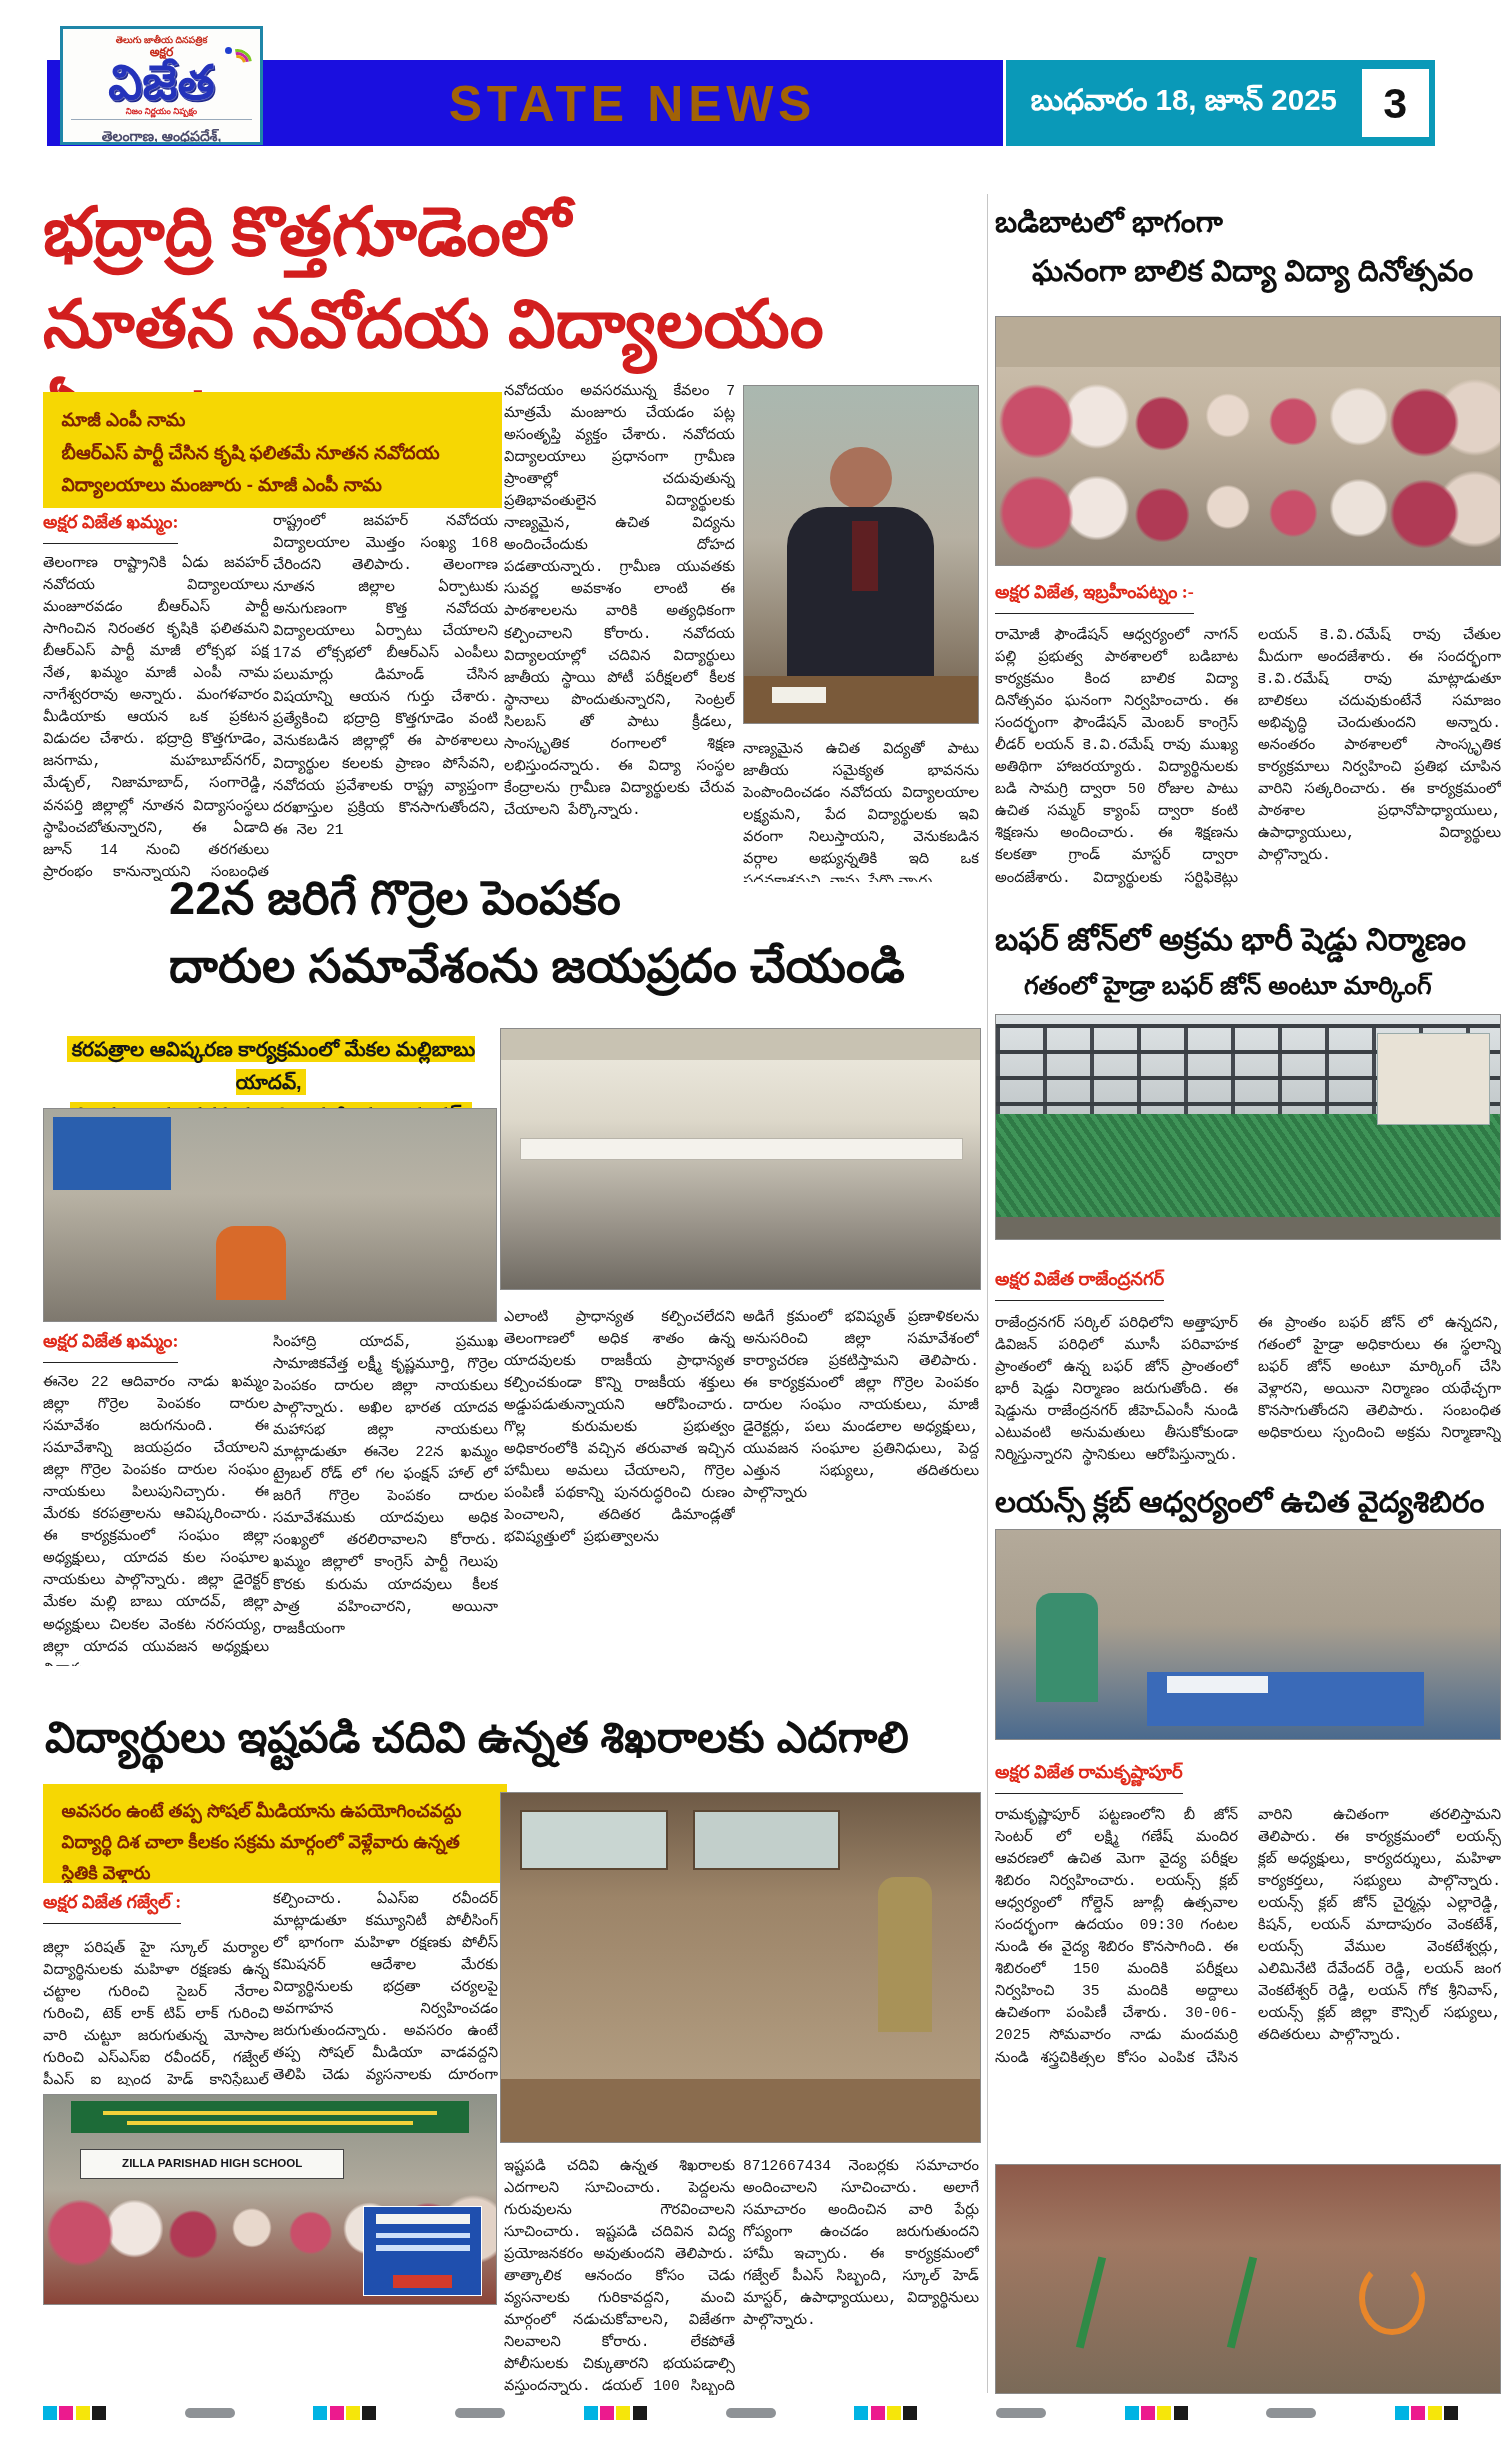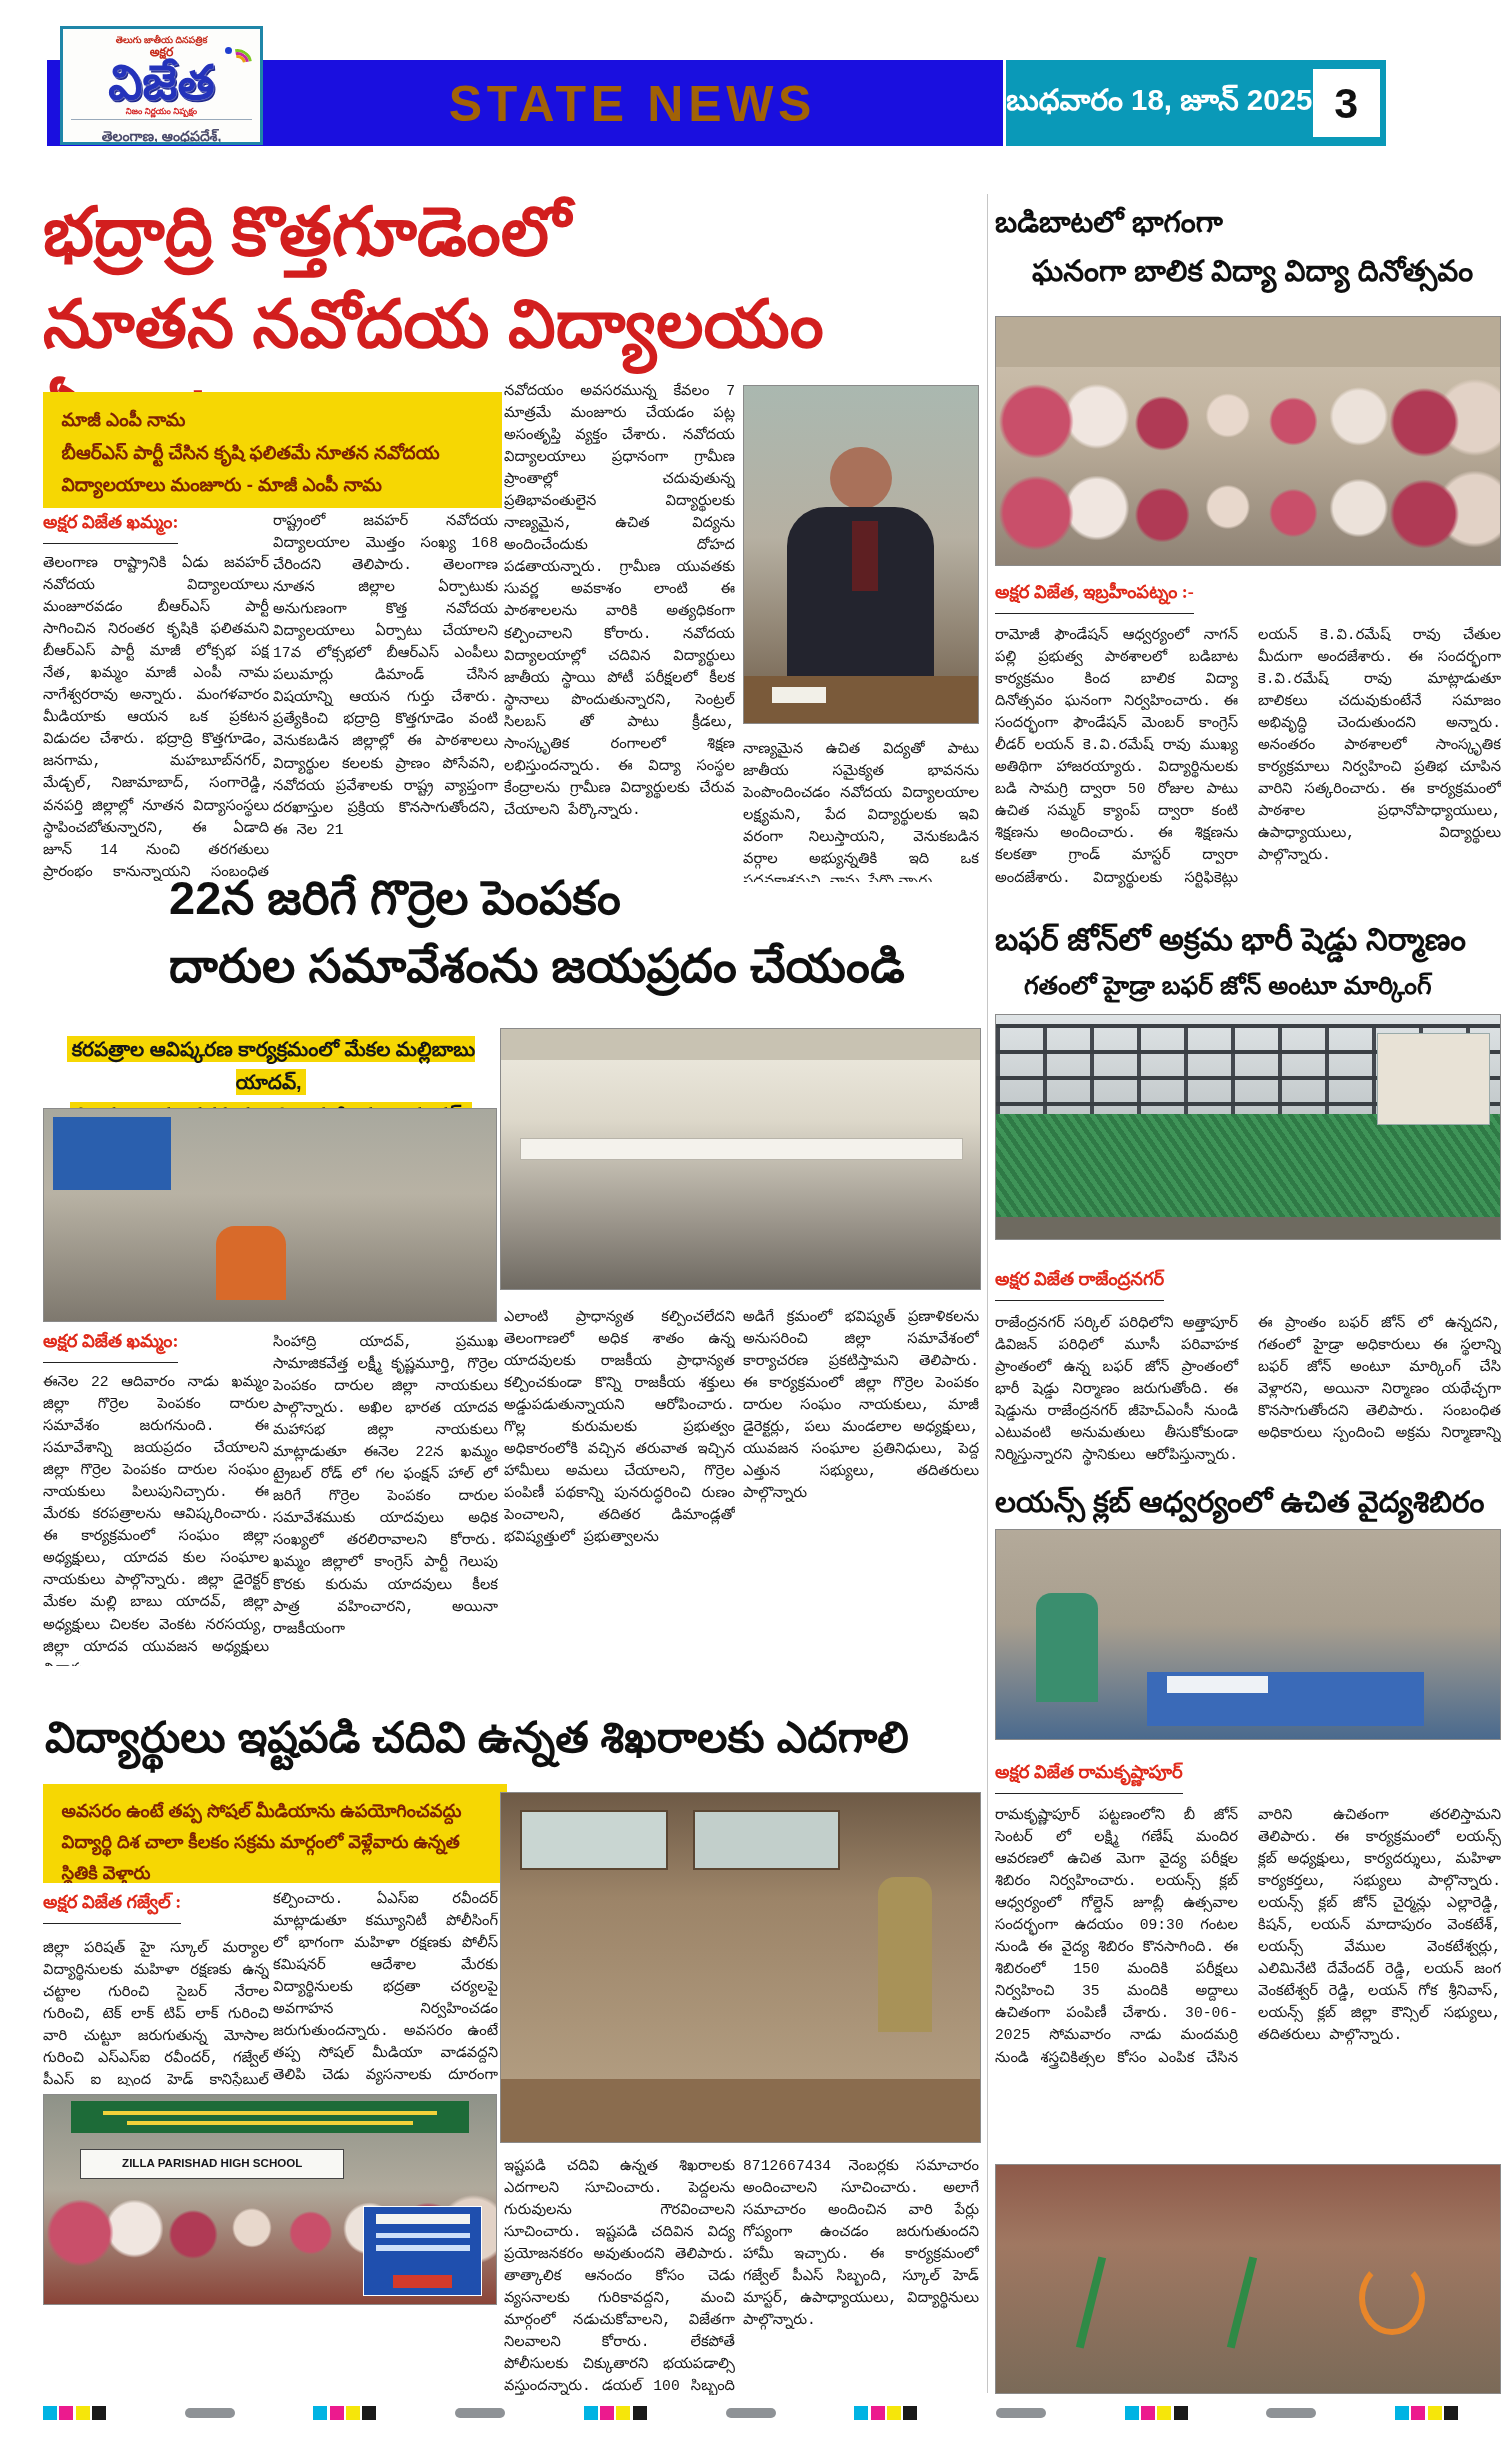--- a/index.html
+++ b/index.html
@@ -18,21 +18,21 @@
       text-shadow:0 0 1.6px #ffffff,1.6px 1.6px 0 #16208a;font-family:"Liberation Serif",serif;}
   .logo-slogan{font-size:8.5px;font-weight:bold;color:#d42020;margin-top:-1.6px;}
   .logo-regions{font-size:14px;font-weight:bold;color:#4a4a6a;border-top:0.8px solid #9ab;
       margin:0.8px 7.8px 0 7.8px;padding-top:8px;}
   .peacock{position:absolute;right:11px;top:20px;width:26px;height:23px;}
   .peacock span{position:absolute;border-radius:50%;}
   .pk1{width:23px;height:23px;border:3.1px solid transparent;border-top:3.1px solid #7ec822;transform:rotate(35deg);left:0;top:0;}
   .pk2{width:17px;height:17px;border:3.1px solid transparent;border-top:3.1px solid #c8289e;transform:rotate(35deg);left:3.1px;top:3.1px;}
   .pk3{width:11px;height:11px;border:3.1px solid transparent;border-top:3.1px solid #e8a012;transform:rotate(35deg);left:6.2px;top:6.2px;}
   .pk-head{width:7px;height:7px;background:#1f3fd0;left:1.6px;top:-1.6px;}
-  .date-box{position:absolute;left:1006px;top:60px;width:380px;height:86px;background:#0a99b8;
+  .date-box{position:absolute;left:1006px;top:60px;width:429px;height:86px;background:#0a99b8;
       display:flex;align-items:center;}
   .date-text{flex:1;text-align:center;color:#ffffff;font-weight:bold;font-size:29.5px;}
   .page-num{width:67px;height:68px;background:#ffffff;margin-right:6.2px;display:flex;
       align-items:center;justify-content:center;color:#111;font-weight:bold;font-size:43px;}
   
   .hl-red{position:absolute;color:#d21e1e;font-weight:900;line-height:1.28;}
   .hl-blk{position:absolute;color:#101010;font-weight:900;line-height:1.3;}
   .tag{position:absolute;color:#e02a1a;font-weight:bold;font-size:18px;
       font-family:"Liberation Serif",serif;}
   .tag span{display:inline-block;border-bottom:1.6px solid #222;padding-bottom:6.2px;}

